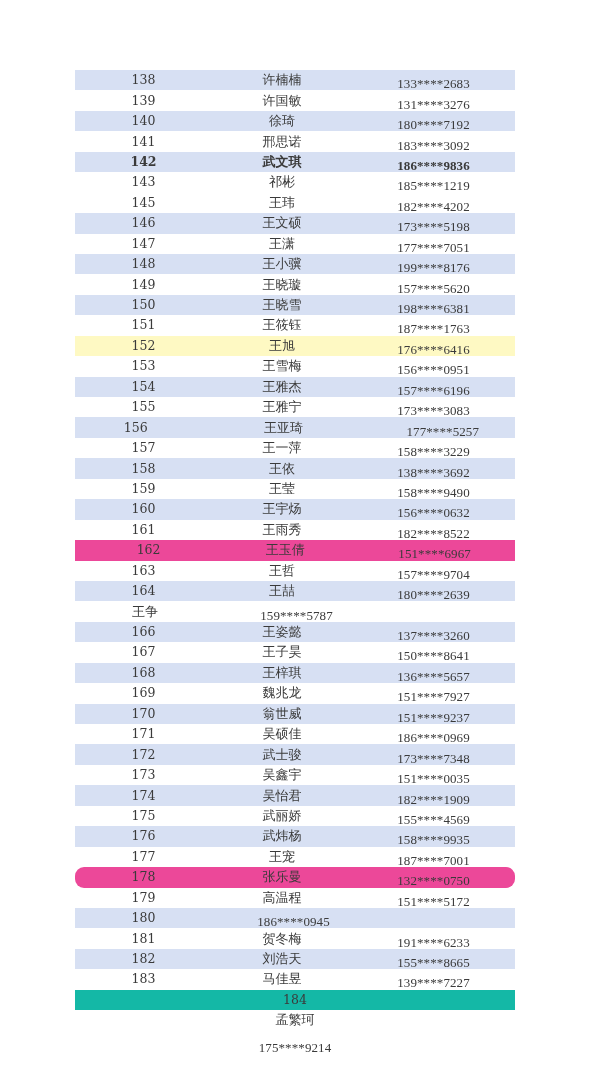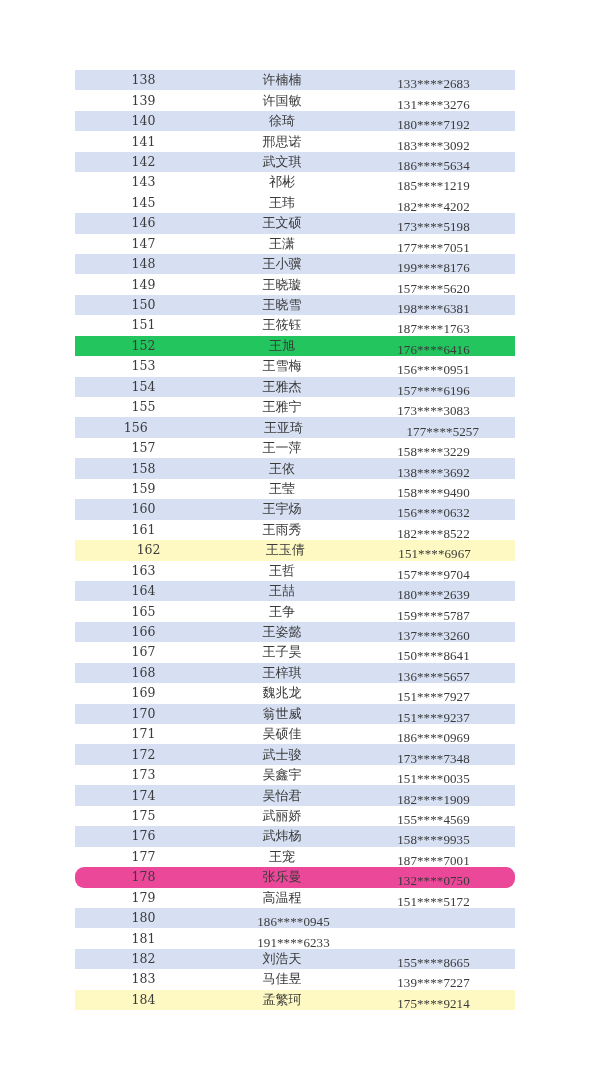--- a/index.html
+++ b/index.html
@@ -57,24 +57,24 @@
     <div class="row shaded" style="background: rgb(215, 224, 243);">
       <div class="cell c-index">140</div>
       <div class="cell c-name">徐琦</div>
       <div class="cell c-phone">180****7192</div>
     </div>
     <div class="row">
       <div class="cell c-index">141</div>
       <div class="cell c-name">邢思诺</div>
       <div class="cell c-phone">183****3092</div>
     </div>
-    <div class="row shaded" style="background: rgb(215, 224, 243);">
+    <div class="row shaded" style="background: rgb(215, 224, 243); font-weight: bold;">
       <div class="cell c-index">142</div>
       <div class="cell c-name">武文琪</div>
-      <div class="cell c-phone">186****5634</div>
+      <div class="cell c-phone">186****9836</div>
     </div>
     <div class="row">
       <div class="cell c-index">143</div>
       <div class="cell c-name">祁彬</div>
       <div class="cell c-phone">185****1219</div>
     </div>
     <div class="row">
       <div class="cell c-index">145</div>
       <div class="cell c-name">王玮</div>
       <div class="cell c-phone">182****4202</div>
@@ -102,21 +102,21 @@
     <div class="row shaded" style="background: rgb(215, 224, 243);">
       <div class="cell c-index">150</div>
       <div class="cell c-name">王晓雪</div>
       <div class="cell c-phone">198****6381</div>
     </div>
     <div class="row">
       <div class="cell c-index">151</div>
       <div class="cell c-name">王筱钰</div>
       <div class="cell c-phone">187****1763</div>
     </div>
-    <div class="row shaded" style="background: #22c55e;">
+    <div class="row shaded" style="background: #fef9c3;">
       <div class="cell c-index">152</div>
       <div class="cell c-name">王旭</div>
       <div class="cell c-phone">176****6416</div>
     </div>
     <div class="row">
       <div class="cell c-index">153</div>
       <div class="cell c-name">王雪梅</div>
       <div class="cell c-phone">156****0951</div>
     </div>
     <div class="row shaded" style="background: rgb(215, 224, 243);">
@@ -152,37 +152,36 @@
     <div class="row shaded" style="background: rgb(215, 224, 243);">
       <div class="cell c-index">160</div>
       <div class="cell c-name">王宇炀</div>
       <div class="cell c-phone">156****0632</div>
     </div>
     <div class="row">
       <div class="cell c-index">161</div>
       <div class="cell c-name">王雨秀</div>
       <div class="cell c-phone">182****8522</div>
     </div>
-    <div class="row shaded" style="background: #fef9c3; padding-left: 6px;">
+    <div class="row shaded" style="background: #ec4899; padding-left: 6px;">
       <div class="cell c-index">162</div>
       <div class="cell c-name">王玉倩</div>
       <div class="cell c-phone">151****6967</div>
     </div>
     <div class="row">
       <div class="cell c-index">163</div>
       <div class="cell c-name">王哲</div>
       <div class="cell c-phone">157****9704</div>
     </div>
     <div class="row shaded" style="background: rgb(215, 224, 243);">
       <div class="cell c-index">164</div>
       <div class="cell c-name">王喆</div>
       <div class="cell c-phone">180****2639</div>
     </div>
     <div class="row">
-      <div class="cell c-index">165</div>
       <div class="cell c-name">王争</div>
       <div class="cell c-phone">159****5787</div>
     </div>
     <div class="row shaded" style="background: rgb(215, 224, 243);">
       <div class="cell c-index">166</div>
       <div class="cell c-name">王姿懿</div>
       <div class="cell c-phone">137****3260</div>
     </div>
     <div class="row">
       <div class="cell c-index">167</div>
@@ -248,30 +247,31 @@
       <div class="cell c-index">179</div>
       <div class="cell c-name">高温程</div>
       <div class="cell c-phone">151****5172</div>
     </div>
     <div class="row shaded" style="background: rgb(215, 224, 243);">
       <div class="cell c-index">180</div>
       <div class="cell c-phone">186****0945</div>
     </div>
     <div class="row">
       <div class="cell c-index">181</div>
+      <div class="cell c-name">贺冬梅</div>
       <div class="cell c-phone">191****6233</div>
     </div>
     <div class="row shaded" style="background: rgb(215, 224, 243);">
       <div class="cell c-index">182</div>
       <div class="cell c-name">刘浩天</div>
       <div class="cell c-phone">155****8665</div>
     </div>
     <div class="row">
       <div class="cell c-index">183</div>
       <div class="cell c-name">马佳昱</div>
       <div class="cell c-phone">139****7227</div>
     </div>
-    <div class="row shaded" style="background: #fef9c3;">
+    <div class="row shaded" style="background: #14b8a6; flex-direction: column;">
       <div class="cell c-index">184</div>
       <div class="cell c-name">孟繁珂</div>
       <div class="cell c-phone">175****9214</div>
     </div>
   </div>
 
 </body></html>

